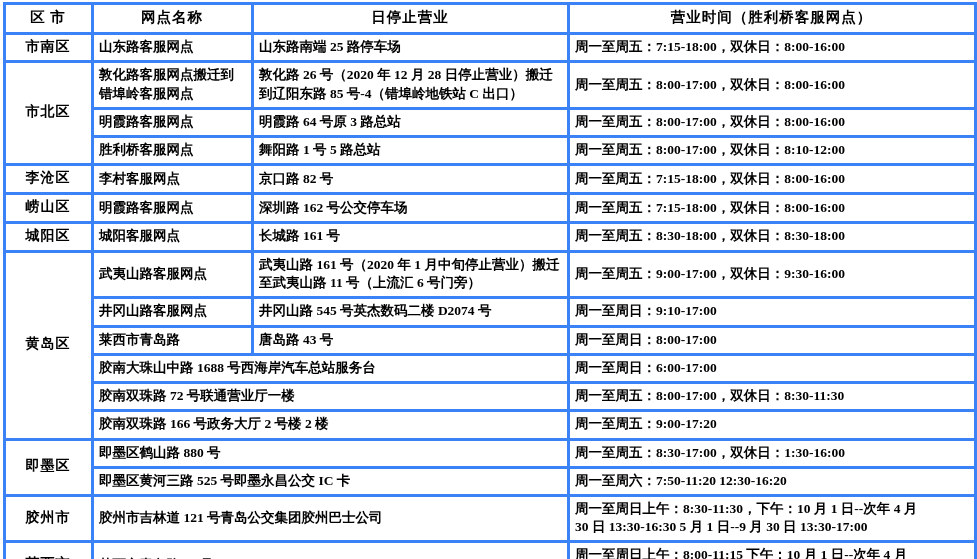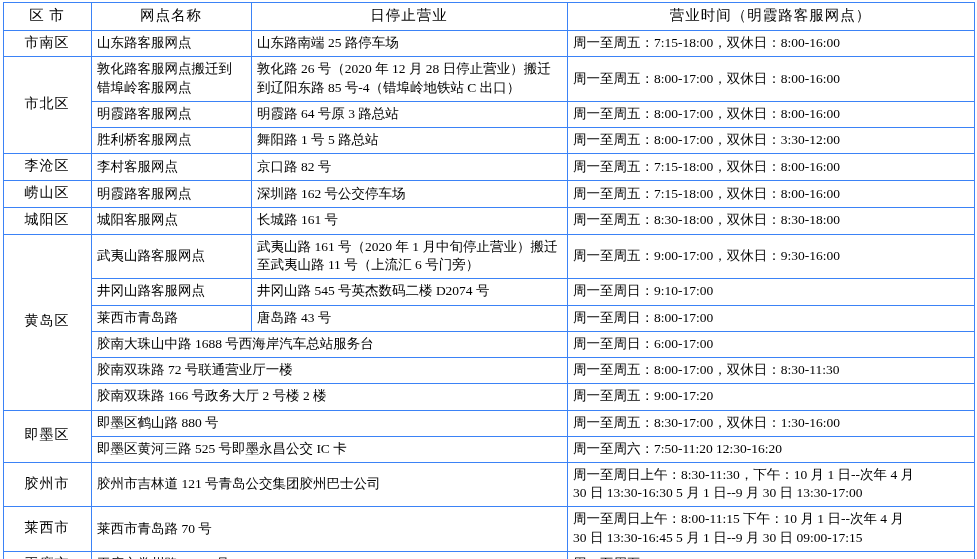--- a/index.html
+++ b/index.html
@@ -21,25 +21,25 @@
   }
   table.grid {
     border-collapse: collapse;
     table-layout: fixed;
     width: 971px;
     margin-left: 3px;
     margin-top: 2px;
     font-size: 13.5px;
   }
   table.grid td, table.grid th {
-    border: 1px solid #3b82f6;
+    border: 3px solid #3b82f6;
     padding: 3px 6px 4px 5px;
     vertical-align: middle;
     line-height: 1.35;
-    font-weight: normal;
+    font-weight: bold;
   }
   thead th {
     text-align: center;
     font-weight: bold;
     font-size: 14.5px;
     letter-spacing: 1px;
     padding: 4px 4px 5px 4px;
   }
   col.c-region { width: 88px; }
   col.c-name   { width: 160px; }
@@ -72,21 +72,21 @@
       <col class="c-region">
       <col class="c-name">
       <col class="c-addr">
       <col class="c-hours">
     </colgroup>
     <thead>
       <tr>
         <th>区 市</th>
         <th>网点名称</th>
         <th>日停止营业</th>
-        <th>营业时间（明霞路客服网点）</th>
+        <th>营业时间（胜利桥客服网点）</th>
       </tr>
     </thead>
     <tbody id="tbody">
         <tr>
           <td class="region" rowspan="1">市南区</td>
           <td class="name">山东路客服网点</td>
           <td class="addr">山东路南端 25 路停车场</td>
           <td class="hours">周一至周五：7:15-18:00，双休日：8:00-16:00</td>
         </tr>
         <tr>
@@ -96,21 +96,21 @@
           <td class="hours">周一至周五：8:00-17:00，双休日：8:00-16:00</td>
         </tr>
         <tr>
           <td class="name">明霞路客服网点</td>
           <td class="addr">明霞路 64 号原 3 路总站</td>
           <td class="hours">周一至周五：8:00-17:00，双休日：8:00-16:00</td>
         </tr>
         <tr>
           <td class="name">胜利桥客服网点</td>
           <td class="addr">舞阳路 1 号 5 路总站</td>
-          <td class="hours">周一至周五：8:00-17:00，双休日：3:30-12:00</td>
+          <td class="hours">周一至周五：8:00-17:00，双休日：8:10-12:00</td>
         </tr>
         <tr>
           <td class="region" rowspan="1">李沧区</td>
           <td class="name">李村客服网点</td>
           <td class="addr">京口路 82 号</td>
           <td class="hours">周一至周五：7:15-18:00，双休日：8:00-16:00</td>
         </tr>
         <tr>
           <td class="region" rowspan="1">崂山区</td>
           <td class="name">明霞路客服网点</td>

